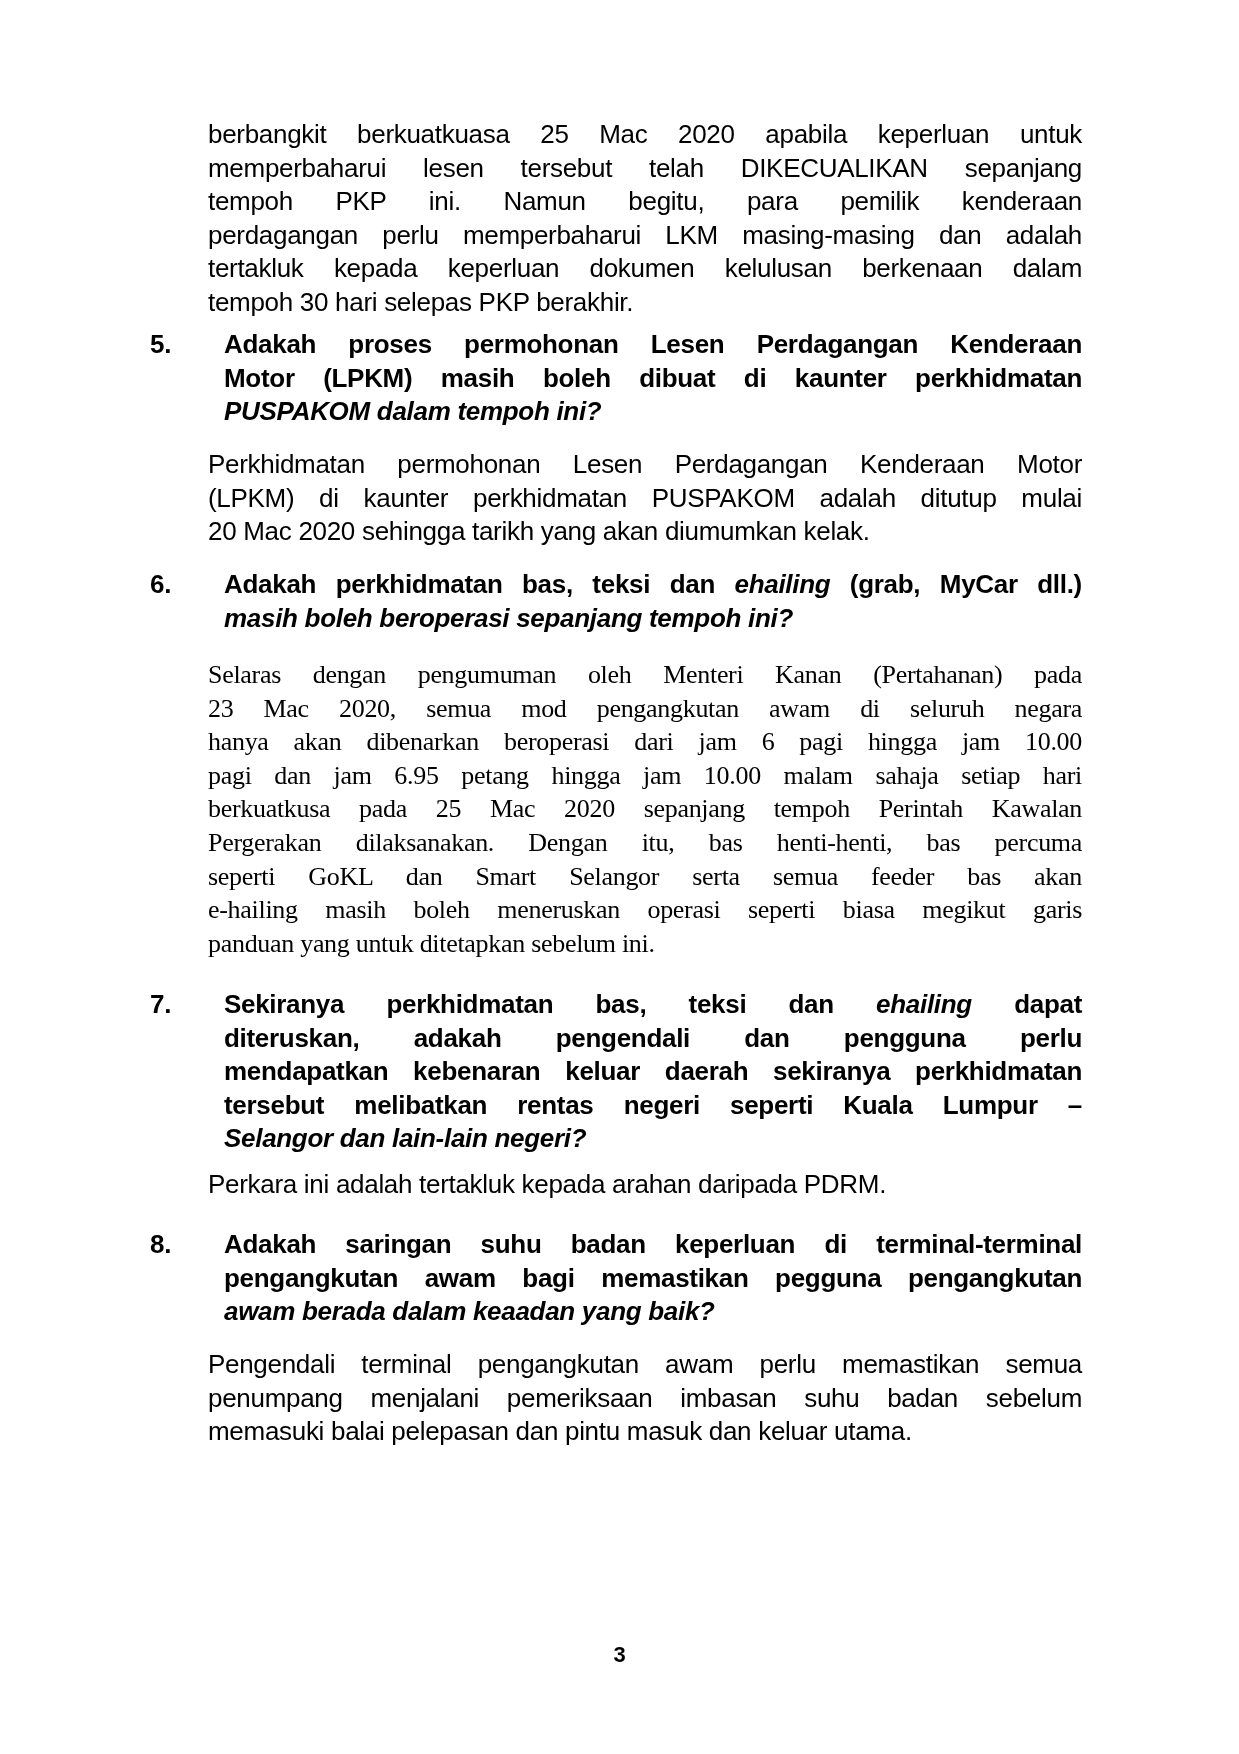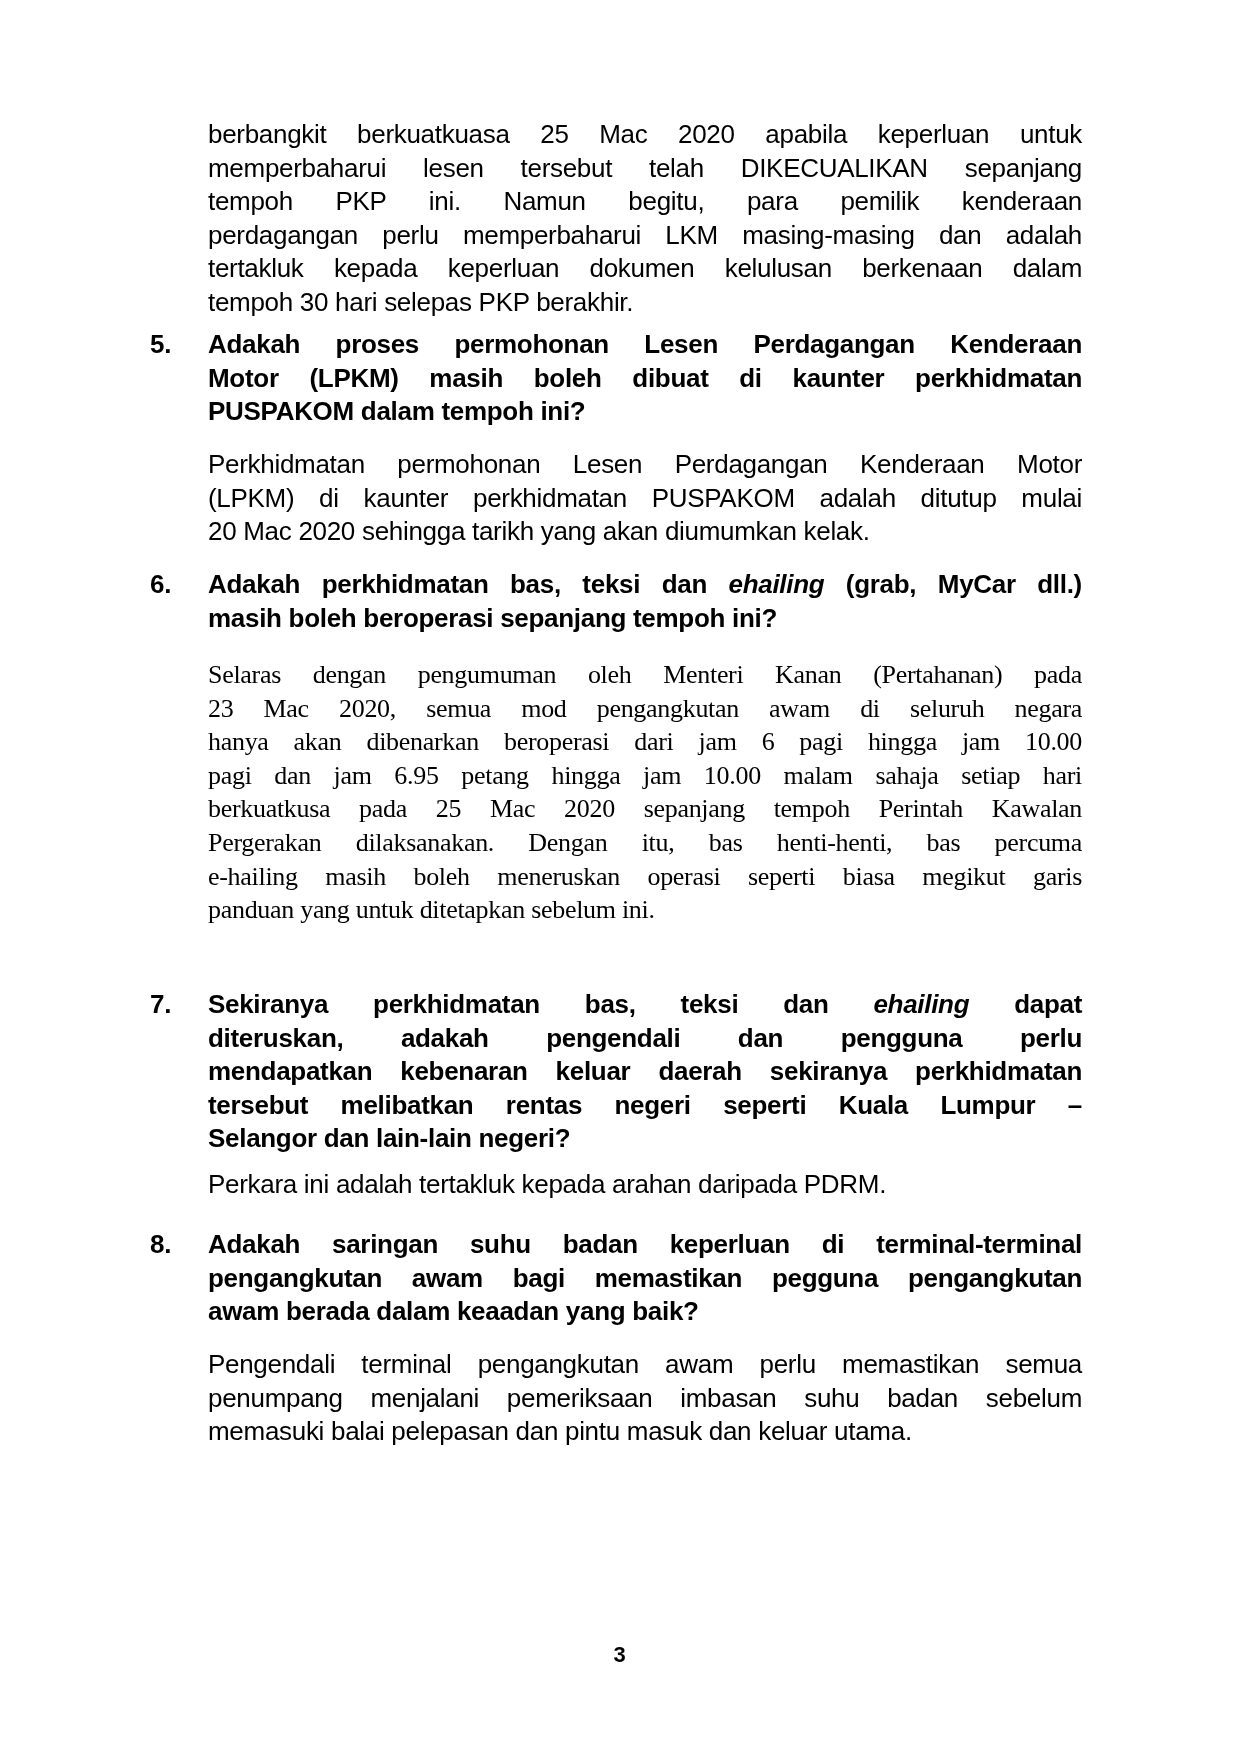--- a/index.html
+++ b/index.html
@@ -6,22 +6,22 @@
   body { width: 1239px; height: 1754px; position: relative; overflow: hidden;
          font-family: "Liberation Sans", sans-serif; color: #000; }
   .page { position: absolute; left: 0; top: 0; width: 1072px; height: 1754px; }
   .para { position: absolute; left: 208px; width: 874px; font-size: 26px; line-height: 33.6px;
           text-align: justify; letter-spacing: -0.3px; }
   .para .ln { display: block; text-align: justify; text-align-last: justify; white-space: nowrap; }
   .para .ln.last { text-align-last: left; }
   .q { position: absolute; left: 150px; width: 932px; font-size: 26px; line-height: 33.6px; font-weight: bold; letter-spacing: -0.3px; }
   .q .num { position: absolute; left: 0; top: 0; }
   .q .body { position: absolute; left: 58px; width: 874px; }
-  .q .ln { display: block; text-align: justify; text-align-last: justify; white-space: nowrap; }
-  .q .ln.last { text-align-last: left; }
+  .q .ln { display: block; text-align: justify; text-align-last: justify; white-space: nowrap; margin-left: 16px; }
+  .q .ln.last { text-align-last: left; font-style: italic; }
   .it { font-style: italic; }
   .page-num { position: absolute; left: 0; width: 1239px; top: 1642px; text-align: center;
               font-size: 22px; font-weight: bold; }
 </style>
 </head>
 <body>
 
 <div class="page">
 
   <div class="para" style="top:118px;">
@@ -54,20 +54,21 @@
       <span class="ln last">masih boleh beroperasi sepanjang tempoh ini?</span>
     </div>
   </div>
   <div class="para" style="top:658px;font-family:Liberation Serif, serif;">
     <span class="ln">Selaras dengan pengumuman oleh Menteri Kanan (Pertahanan) pada</span>
     <span class="ln">23 Mac 2020, semua mod pengangkutan awam di seluruh negara</span>
     <span class="ln">hanya akan dibenarkan beroperasi dari jam 6 pagi hingga jam 10.00</span>
     <span class="ln">pagi dan jam 6.95 petang hingga jam 10.00 malam sahaja setiap hari</span>
     <span class="ln">berkuatkusa pada 25 Mac 2020 sepanjang tempoh Perintah Kawalan</span>
     <span class="ln">Pergerakan dilaksanakan. Dengan itu,  bas henti-henti, bas percuma</span>
+    <span class="ln">seperti GoKL dan Smart Selangor serta semua feeder bas akan</span>
     <span class="ln">e-hailing masih boleh meneruskan operasi seperti biasa megikut garis</span>
     <span class="ln last">panduan yang untuk ditetapkan sebelum ini.</span>
   </div>
 
   <div class="q" style="top:988px;">
     <span class="num">7.</span>
     <div class="body">
       <span class="ln"><span>Sekiranya perkhidmatan bas, teksi dan </span><span class="it">ehailing</span><span> dapat</span></span>
       <span class="ln">diteruskan, adakah pengendali dan pengguna perlu</span>
       <span class="ln">mendapatkan kebenaran keluar daerah sekiranya perkhidmatan</span>

